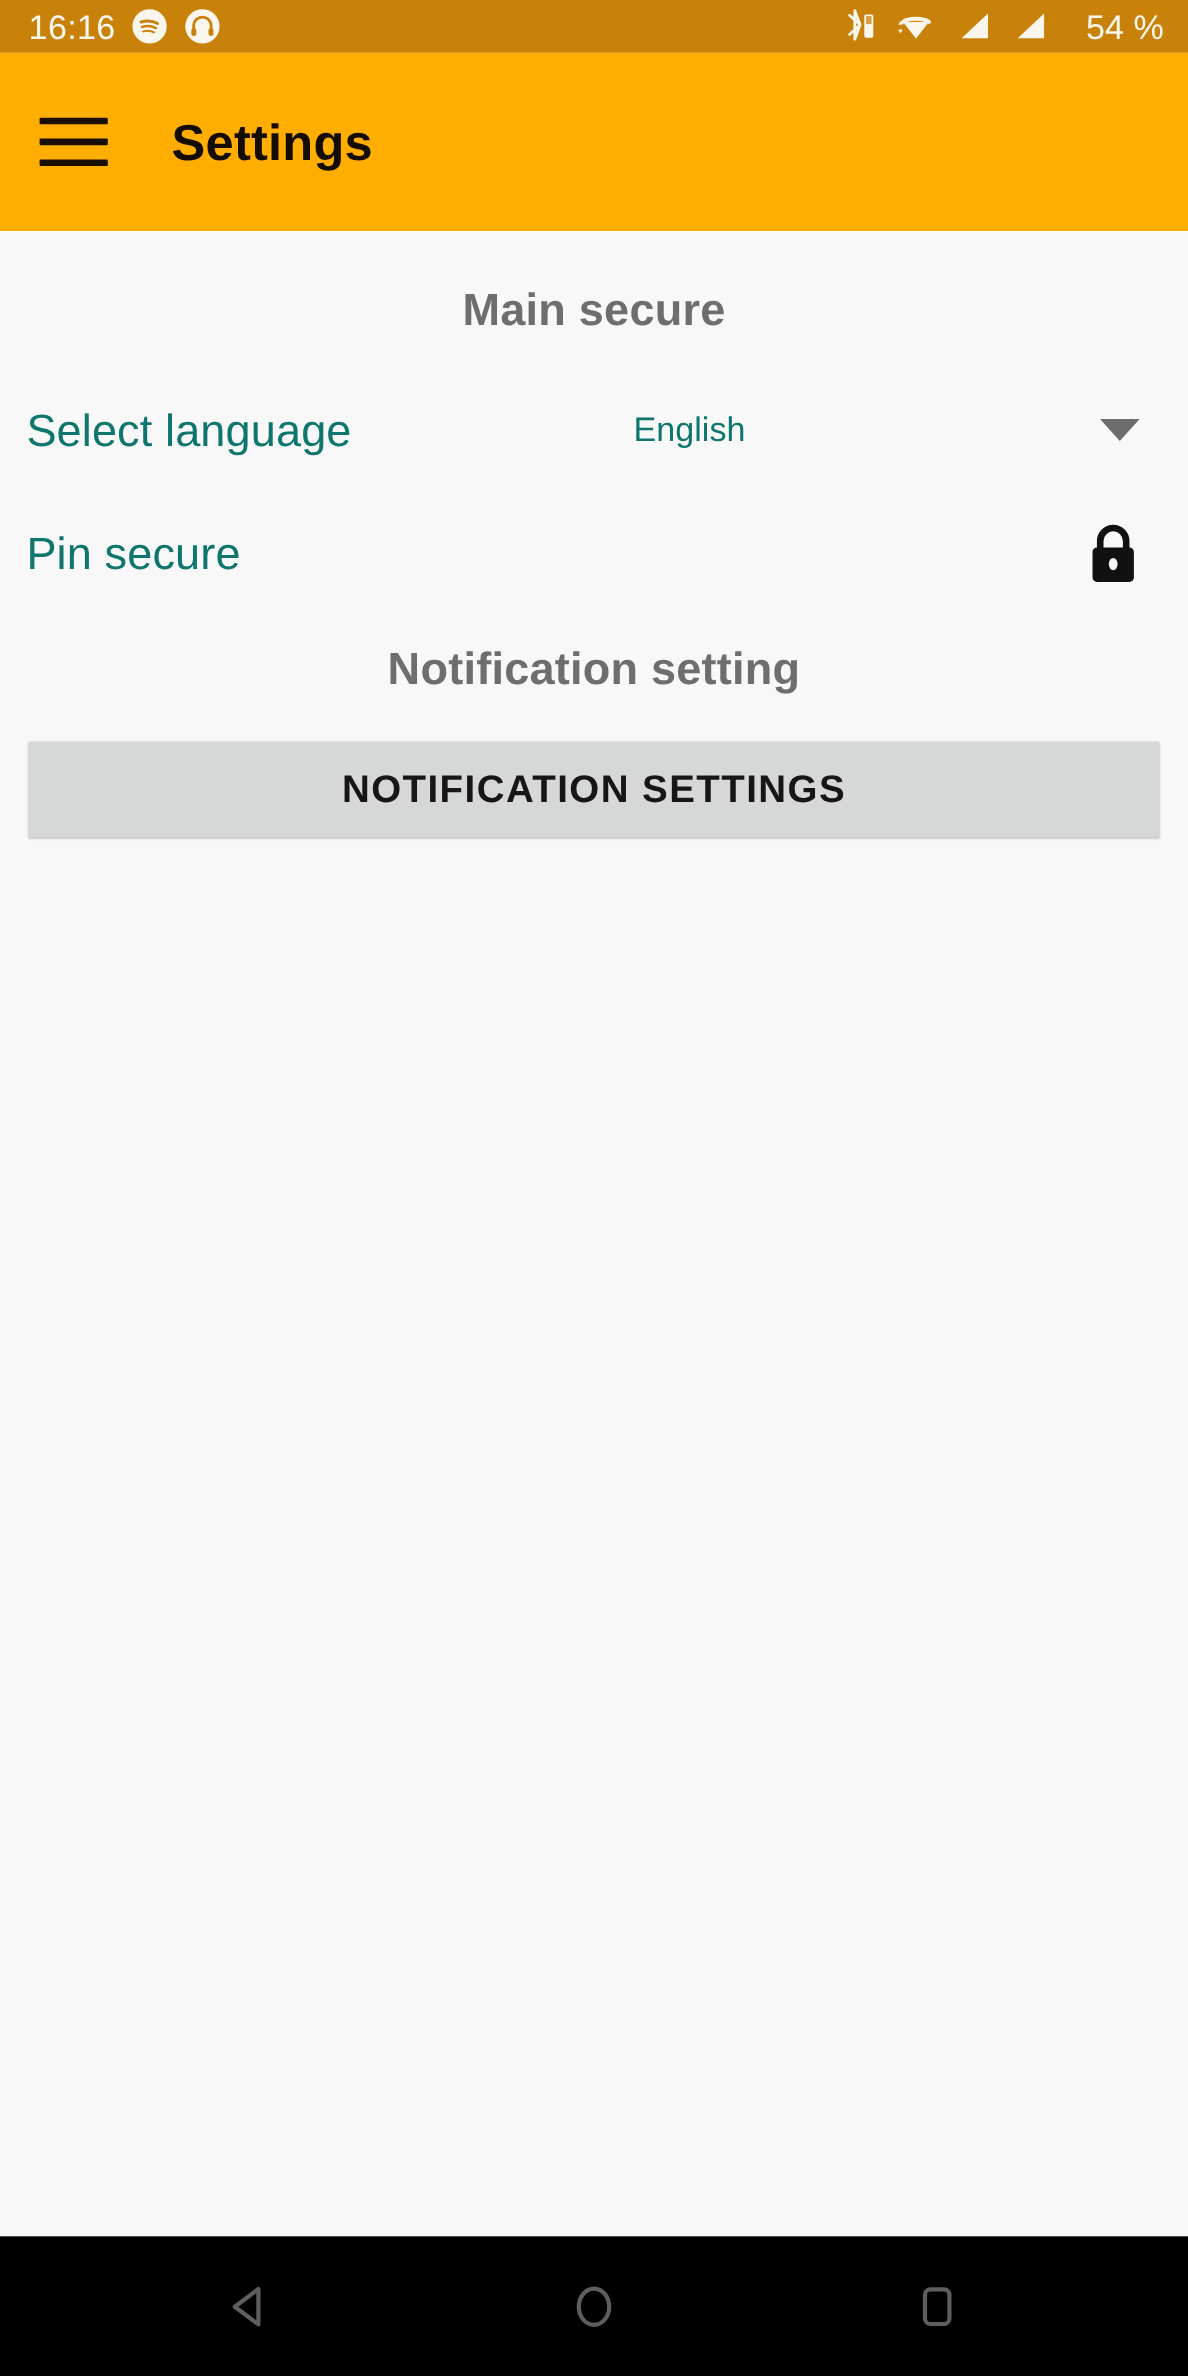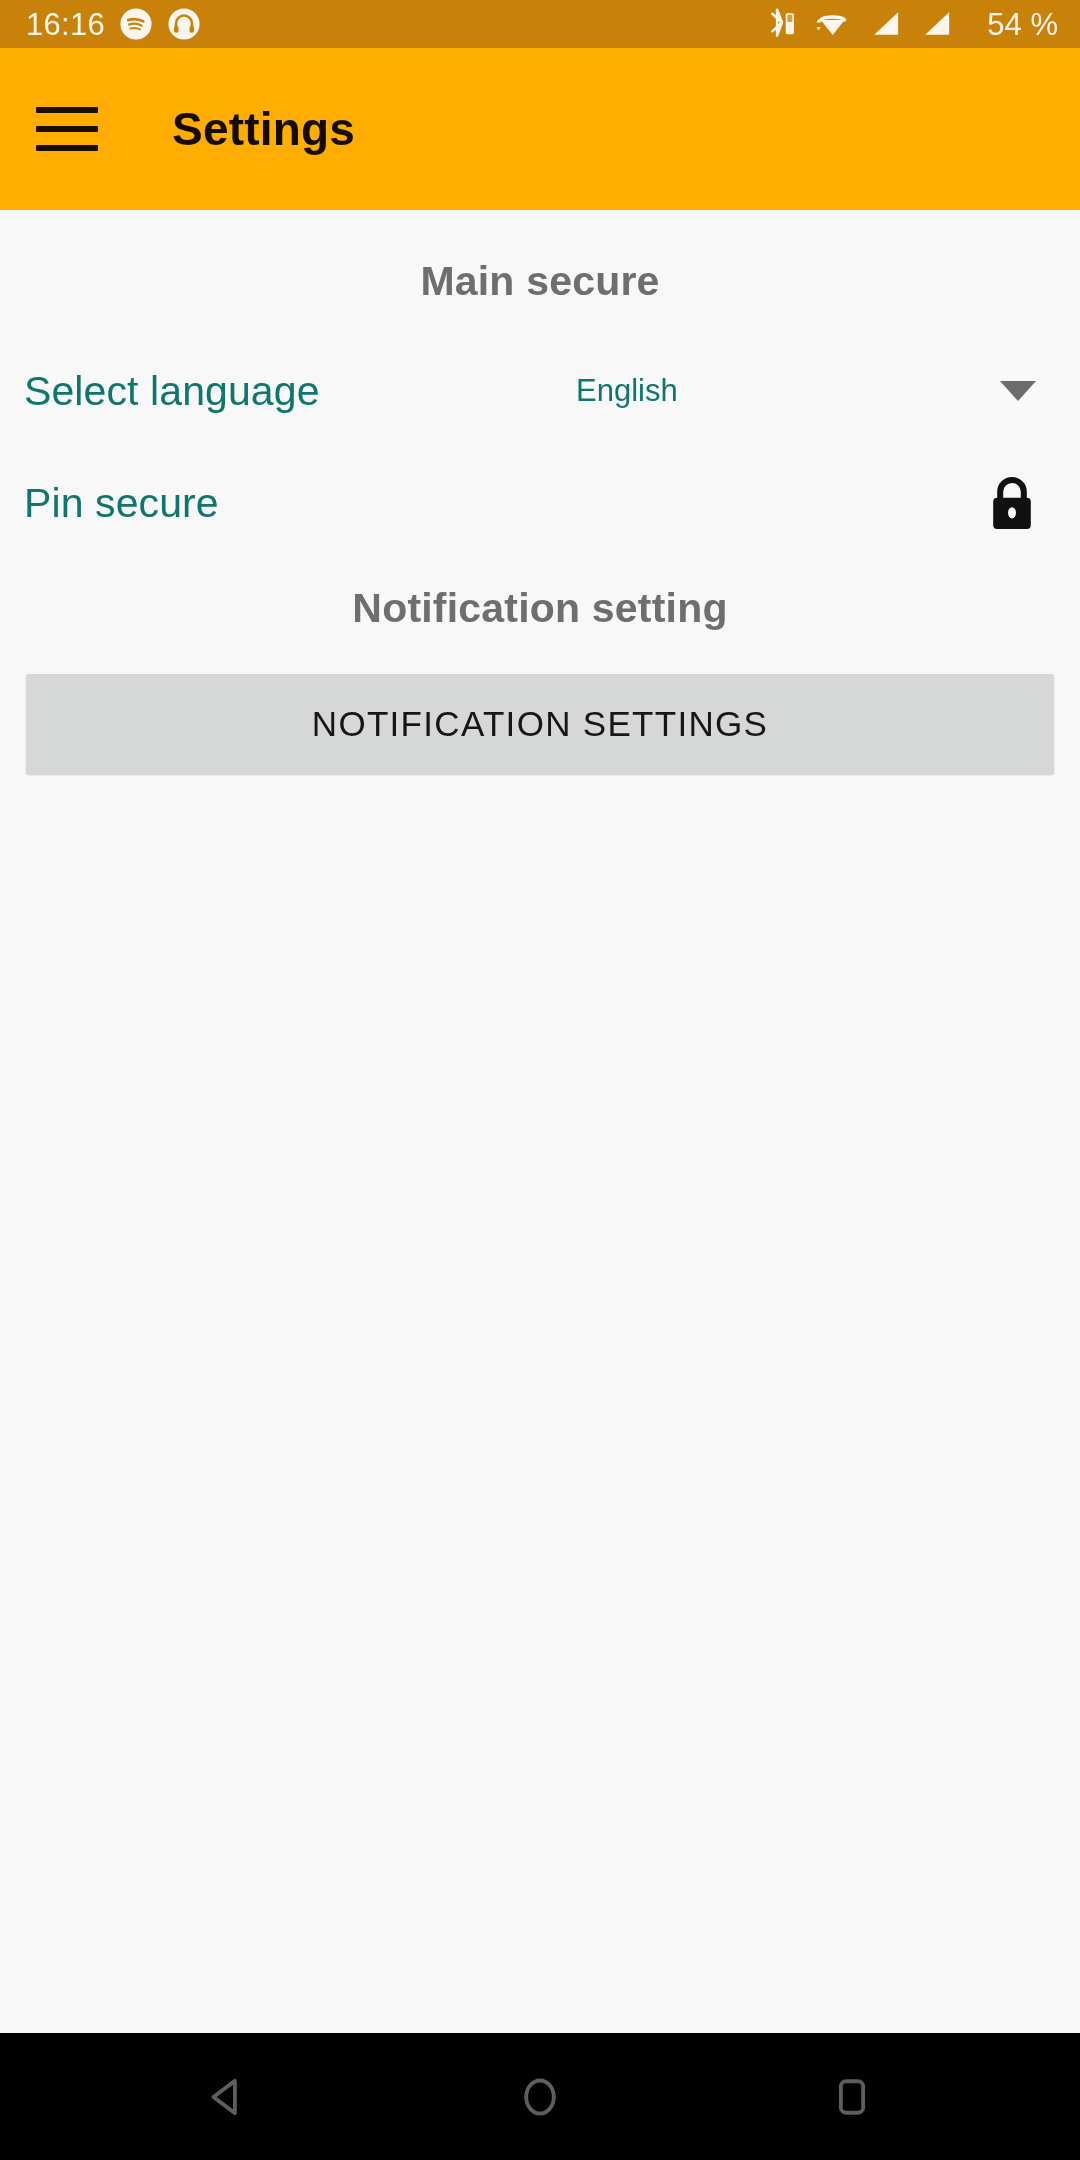--- a/index.html
+++ b/index.html
@@ -29,21 +29,21 @@
     position:absolute; top:48px; left:0; width:1080px; height:162px;
     background:#FFAE00; display:flex; align-items:center;
   }
   .hamburger {
     width:72px; height:72px; margin-left:36px;
     display:flex; flex-direction:column; justify-content:center; gap:13px;
     cursor:pointer;
   }
   .hamburger span { display:block; height:6px; width:62px; background:#1A0E00; border-radius:1px; }
   .appbar-title {
-    margin-left:64px; font-size:46px; font-weight:bold; color:#150C00;
+    margin-left:48px; font-size:46px; font-weight:bold; color:#150C00;
     letter-spacing:.2px;
   }
 
   
   .content { position:absolute; top:210px; left:0; width:1080px; bottom:127px; background:#F8F8F8; }
 
   .section-head {
     text-align:center; color:#6E6E6E; font-weight:bold;
     font-size:41px; letter-spacing:.2px;
   }
@@ -57,23 +57,23 @@
   #row-language { margin-top:30px; }
   .row-label { font-size:41px; color:#0f766e; letter-spacing:.1px; white-space:nowrap; }
   .row-value { font-size:31px; color:#0f766e; position:absolute; left:576px; }
   .caret { position:absolute; right:44px; width:0; height:0;
     border-left:18px solid transparent; border-right:18px solid transparent;
     border-top:20px solid #6C6C6C; }
   .lock-wrap { position:absolute; right:42px; display:flex; align-items:center; }
 
   .btn-wrap { margin-top:42px; padding:0 26px; }
   .flat-btn {
-    width:100%; height:100px; background:#D6D7D7; border:none;
+    width:100%; height:87px; background:#D6D7D7; border:none;
     font-family:"Liberation Sans", sans-serif;
-    font-size:35px; font-weight:normal; color:#161616; letter-spacing:1.3px;
+    font-size:35px; font-weight:bold; color:#161616; letter-spacing:1.3px;
     cursor:pointer; border-radius:2px;
     box-shadow:0 1px 2px rgba(0,0,0,.18);
     text-align:center;
   }
 
   
   .navbar {
     position:absolute; bottom:0; left:0; width:1080px; height:127px;
     background:#000; display:flex; align-items:center; justify-content:center; gap:216px;
   }

